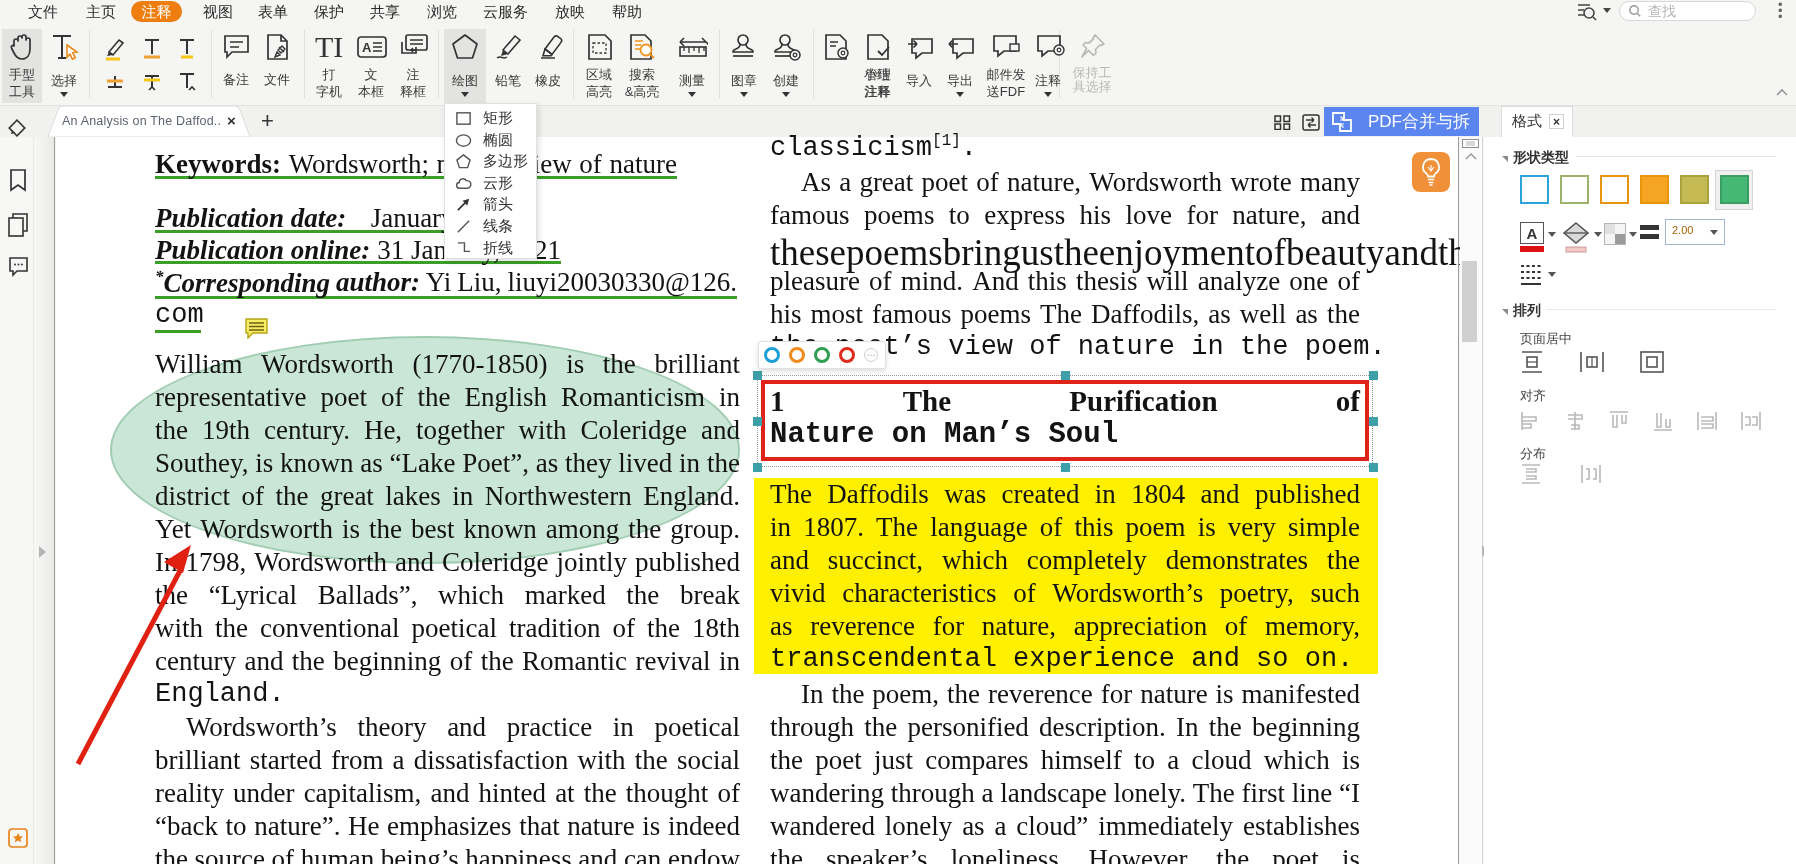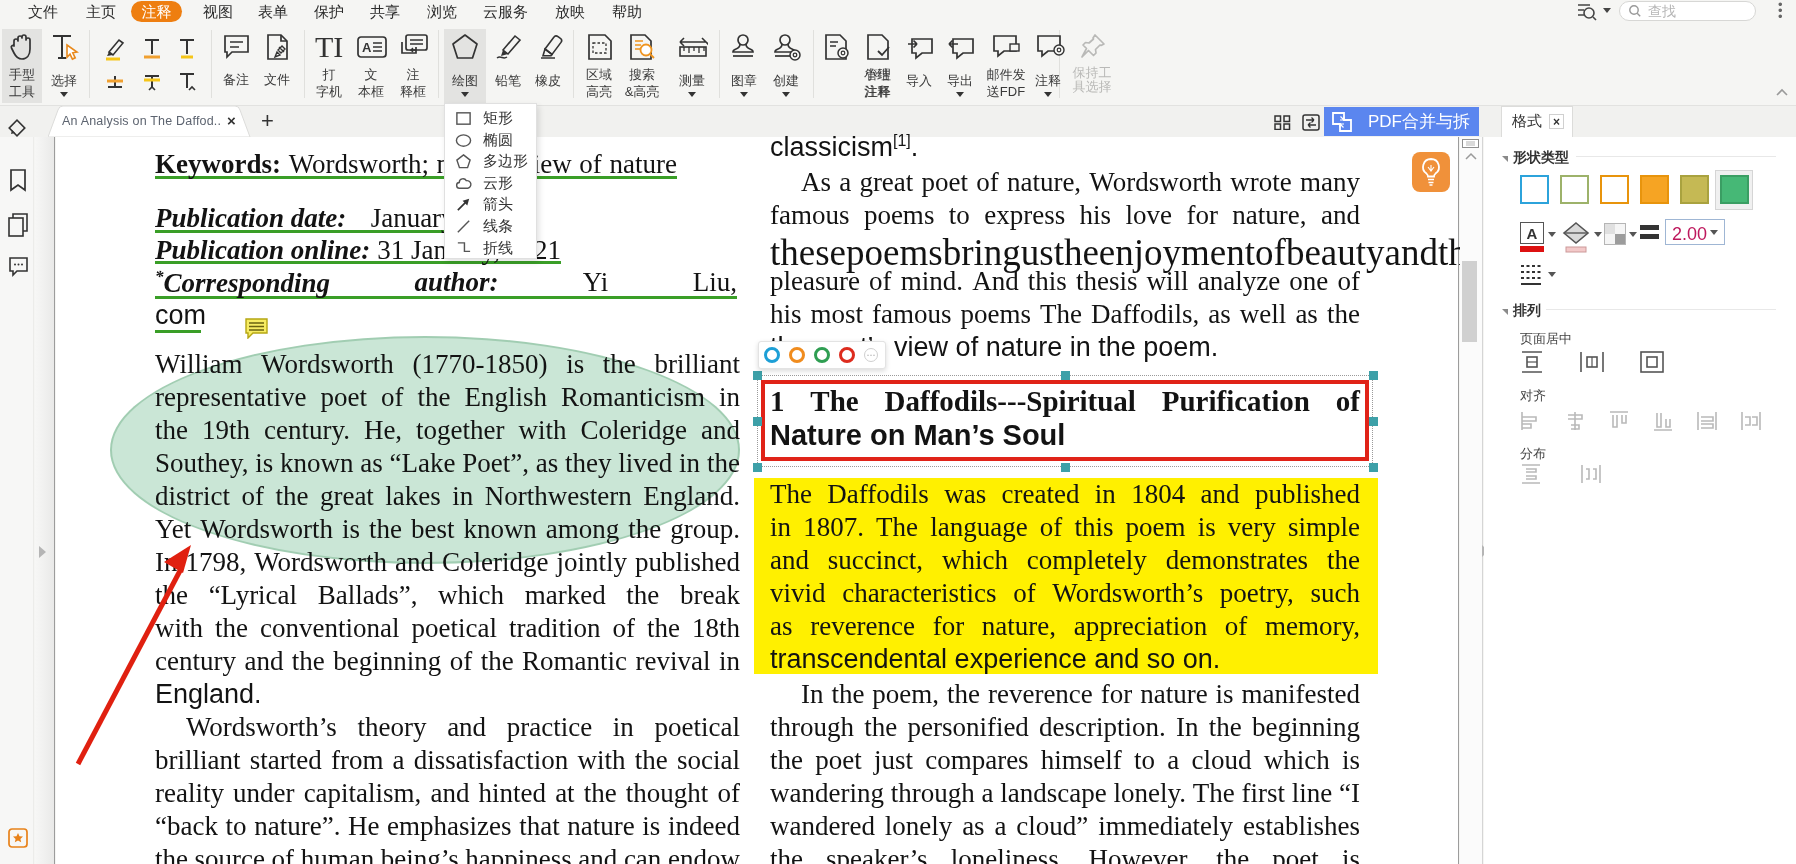--- a/index.html
+++ b/index.html
@@ -1,19 +1,19 @@
 <!DOCTYPE html>
 <html><head><meta charset="utf-8"><style>
 *{margin:0;padding:0;box-sizing:border-box}
 html,body{width:1796px;height:864px;overflow:hidden;font-family:"Liberation Sans",sans-serif}
 body{position:relative;background:#f5f5f3}
 .abs{position:absolute}
 .jl{position:absolute;display:flex;justify-content:space-between;font-family:"Liberation Serif",serif;color:#131313;white-space:pre;line-height:1.05}
 .jl s{text-decoration:none}
-.ll{position:absolute;font-family:Liberation Sans, sans-serif;color:#131313;white-space:pre;line-height:1.05}
+.ll{position:absolute;font-family:Liberation Mono, monospace;color:#131313;white-space:pre;line-height:1.05}
 .ul{position:absolute;height:3px;background:#3a9e27}
 .mi{position:absolute;font-size:15px;color:#2b2b2b}
 .tbtn{position:absolute;text-align:center;font-size:12px;color:#3a3a3a;line-height:15px}
 .sep{position:absolute;width:1px;background:#e0e0dd;top:30px;height:68px}
 svg{display:block}
 .ic{position:absolute}
 </style></head>
 <body>
 <div class="abs" style="left:0;top:0;width:1796px;height:22px;background:#f5f5f3">
     <div class="mi" style="left:28px;top:3px">文件</div>
@@ -271,21 +271,21 @@
 <div class="abs" style="left:56px;top:137px;width:1403px;height:727px;background:#fff;border-right:1px solid #9c9c9c"></div>
 <div class="ul" style="left:155px;top:176px;width:522px"></div>
 <div class="ul" style="left:155px;top:230px;width:350px"></div>
 <div class="ul" style="left:155px;top:261px;width:406px"></div>
 <div class="ul" style="left:155px;top:296px;width:582px"></div>
 <div class="ul" style="left:155px;top:330px;width:46px"></div>
 <div class="abs" style="left:110px;top:336px;width:630px;height:228px;border-radius:50%;background:rgba(150,205,173,0.5);border:2px solid rgba(130,185,150,0.55)"></div>
 <div class="jl" style="left:155px;top:150px;width:522px;font-size:27px"><s><b>Keywords:</b></s><s>Wordsworth;</s><s>nature;</s><s>view</s><s>of</s><s>nature</s></div>
 <div class="jl" style="left:155px;top:204px;width:383px;font-size:27px"><s><b><i>Publication date:</i></b></s><s>January,</s><s>2021</s></div>
 <div class="jl" style="left:155px;top:236px;width:406px;font-size:27px"><s><b><i>Publication online:</i></b></s><s>31</s><s>January,</s><s>2021</s></div>
-<div class="jl" style="left:155px;top:268px;width:582px;font-size:27px"><s><b><i><sup style="font-size:17px">*</sup>Corresponding</i></b></s><s><b><i>author:</i></b></s><s>Yi</s><s>Liu,</s></div>
+<div class="jl" style="left:155px;top:268px;width:582px;font-size:27px"><s><b><i><sup style="font-size:17px">*</sup>Corresponding</i></b></s><s><b><i>author:</i></b></s><s>Yi</s><s>Liu,</s><s>liuyi20030330@126.</s></div>
 <div class="ll" style="left:155px;top:301px;font-size:27px">com</div>
 <div class="jl" style="left:155px;top:350px;width:585px;font-size:27px"><s>William</s><s>Wordsworth</s><s>(1770-1850)</s><s>is</s><s>the</s><s>brilliant</s></div>
 <div class="jl" style="left:155px;top:383px;width:585px;font-size:27px"><s>representative</s><s>poet</s><s>of</s><s>the</s><s>English</s><s>Romanticism</s><s>in</s></div>
 <div class="jl" style="left:155px;top:416px;width:585px;font-size:27px"><s>the</s><s>19th</s><s>century.</s><s>He,</s><s>together</s><s>with</s><s>Coleridge</s><s>and</s></div>
 <div class="jl" style="left:155px;top:449px;width:585px;font-size:27px"><s>Southey,</s><s>is</s><s>known</s><s>as</s><s>“Lake</s><s>Poet”,</s><s>as</s><s>they</s><s>lived</s><s>in</s><s>the</s></div>
 <div class="jl" style="left:155px;top:482px;width:585px;font-size:27px"><s>district</s><s>of</s><s>the</s><s>great</s><s>lakes</s><s>in</s><s>Northwestern</s><s>England.</s></div>
 <div class="jl" style="left:155px;top:515px;width:585px;font-size:27px"><s>Yet</s><s>Wordsworth</s><s>is</s><s>the</s><s>best</s><s>known</s><s>among</s><s>the</s><s>group.</s></div>
 <div class="jl" style="left:155px;top:548px;width:585px;font-size:27px"><s>In</s><s>1798,</s><s>Wordsworth</s><s>and</s><s>Coleridge</s><s>jointly</s><s>published</s></div>
 <div class="jl" style="left:155px;top:581px;width:585px;font-size:27px"><s>the</s><s>“Lyrical</s><s>Ballads”,</s><s>which</s><s>marked</s><s>the</s><s>break</s></div>
 <div class="jl" style="left:155px;top:614px;width:585px;font-size:27px"><s>with</s><s>the</s><s>conventional</s><s>poetical</s><s>tradition</s><s>of</s><s>the</s><s>18th</s></div>
@@ -311,21 +311,21 @@
 <div class="jl" style="left:770px;top:612px;width:590px;font-size:27px"><s>as</s><s>reverence</s><s>for</s><s>nature,</s><s>appreciation</s><s>of</s><s>memory,</s></div>
 <div class="ll" style="left:770px;top:645px;font-size:27px">transcendental experience and so on.</div>
 <div class="jl" style="left:801px;top:680px;width:559px;font-size:27px"><s>In</s><s>the</s><s>poem,</s><s>the</s><s>reverence</s><s>for</s><s>nature</s><s>is</s><s>manifested</s></div>
 <div class="jl" style="left:770px;top:713px;width:590px;font-size:27px"><s>through</s><s>the</s><s>personified</s><s>description.</s><s>In</s><s>the</s><s>beginning</s></div>
 <div class="jl" style="left:770px;top:746px;width:590px;font-size:27px"><s>the</s><s>poet</s><s>just</s><s>compares</s><s>himself</s><s>to</s><s>a</s><s>cloud</s><s>which</s><s>is</s></div>
 <div class="jl" style="left:770px;top:779px;width:590px;font-size:27px"><s>wandering</s><s>through</s><s>a</s><s>landscape</s><s>lonely.</s><s>The</s><s>first</s><s>line</s><s>“I</s></div>
 <div class="jl" style="left:770px;top:812px;width:590px;font-size:27px"><s>wandered</s><s>lonely</s><s>as</s><s>a</s><s>cloud”</s><s>immediately</s><s>establishes</s></div>
 <div class="jl" style="left:770px;top:845px;width:590px;font-size:27px"><s>the</s><s>speaker’s</s><s>loneliness.</s><s>However,</s><s>the</s><s>poet</s><s>is</s></div>
 <div class="abs" style="left:757px;top:375px;width:616px;height:92px;border:1px dotted #9a9a9a"></div>
 <div class="abs" style="left:761px;top:380px;width:608px;height:81px;border:4px solid #e02318"></div>
-<div class="jl" style="left:770px;top:386px;width:590px;font-size:29px"><s><b>1</b></s><s><b>The</b></s><s><b>Daffodils---Spiritual</b></s><s><b>Purification</b></s><s><b>of</b></s></div>
+<div class="jl" style="left:770px;top:386px;width:590px;font-size:29px"><s><b>1</b></s><s><b>The</b></s><s><b>Purification</b></s><s><b>of</b></s></div>
 <div class="ll" style="left:770px;top:420px;font-size:29px"><b>Nature on Man’s Soul</b></div>
 <div class="abs" style="left:753px;top:371px;width:9px;height:9px;background:#3da0a8"></div>
 <div class="abs" style="left:1061px;top:371px;width:9px;height:9px;background:#3da0a8"></div>
 <div class="abs" style="left:1369px;top:371px;width:9px;height:9px;background:#3da0a8"></div>
 <div class="abs" style="left:753px;top:417px;width:9px;height:9px;background:#3da0a8"></div>
 <div class="abs" style="left:1369px;top:417px;width:9px;height:9px;background:#3da0a8"></div>
 <div class="abs" style="left:753px;top:463px;width:9px;height:9px;background:#3da0a8"></div>
 <div class="abs" style="left:1061px;top:463px;width:9px;height:9px;background:#3da0a8"></div>
 <div class="abs" style="left:1369px;top:463px;width:9px;height:9px;background:#3da0a8"></div>
 <svg class="ic" style="left:60px;top:535px" width="150" height="240" viewBox="0 0 150 240">
@@ -381,21 +381,21 @@
 <rect x="0.5" y="0.5" width="21" height="21" fill="#fff" stroke="#b5b5b5" stroke-width="1"></rect>
 <rect x="1" y="1" width="10" height="10" fill="#e0e0e0"></rect>
       <rect x="11" y="11" width="10" height="10" fill="#9c9c9c"></rect>
       <rect x="11" y="1" width="10" height="10" fill="#f5f5f5"></rect>
       <rect x="1" y="11" width="10" height="10" fill="#f5f5f5"></rect>
     </svg>
     <div class="abs" style="left:145px;top:95px;width:0;height:0;border-left:4px solid transparent;border-right:4px solid transparent;border-top:5px solid #555"></div>
     <div class="abs" style="left:156px;top:88px;width:19px;height:4.5px;background:#333"></div>
     <div class="abs" style="left:156px;top:97px;width:19px;height:4.5px;background:#333"></div>
     <div class="abs" style="left:181px;top:82px;width:60px;height:26px;background:#fff;border:1px solid #9fb6d4"></div>
-    <div class="abs" style="left:188px;top:87px;font-size:18px;color:#be185d">2.00</div>
+    <div class="abs" style="left:188px;top:87px;font-size:11px;color:#a16207">2.00</div>
     <div class="abs" style="left:226px;top:93px;width:0;height:0;border-left:4px solid transparent;border-right:4px solid transparent;border-top:5px solid #555"></div>
     <svg class="ic" style="left:36px;top:126px" width="22" height="22" viewBox="0 0 22 22">
 <path d="M1 3h20M1 9h20M1 15h20" stroke="#333" stroke-width="2" stroke-dasharray="3 2.5" fill="none"></path>
 <path d="M1 21h20" stroke="#333" stroke-width="2"></path>
     </svg>
     <div class="abs" style="left:64px;top:135px;width:0;height:0;border-left:4px solid transparent;border-right:4px solid transparent;border-top:5px solid #555"></div>
     <div class="abs" style="left:18px;top:172px;width:0;height:0;border-top:6px solid #8a8a8a;border-left:6px solid transparent"></div>
     <div class="abs" style="left:29px;top:165px;font-size:14px;color:#333;font-weight:bold">排列</div>
     <div class="abs" style="left:62px;top:172px;width:230px;height:1px;background:#e8e8e8"></div>
     <div class="abs" style="left:36px;top:193px;font-size:13px;color:#444">页面居中</div>

